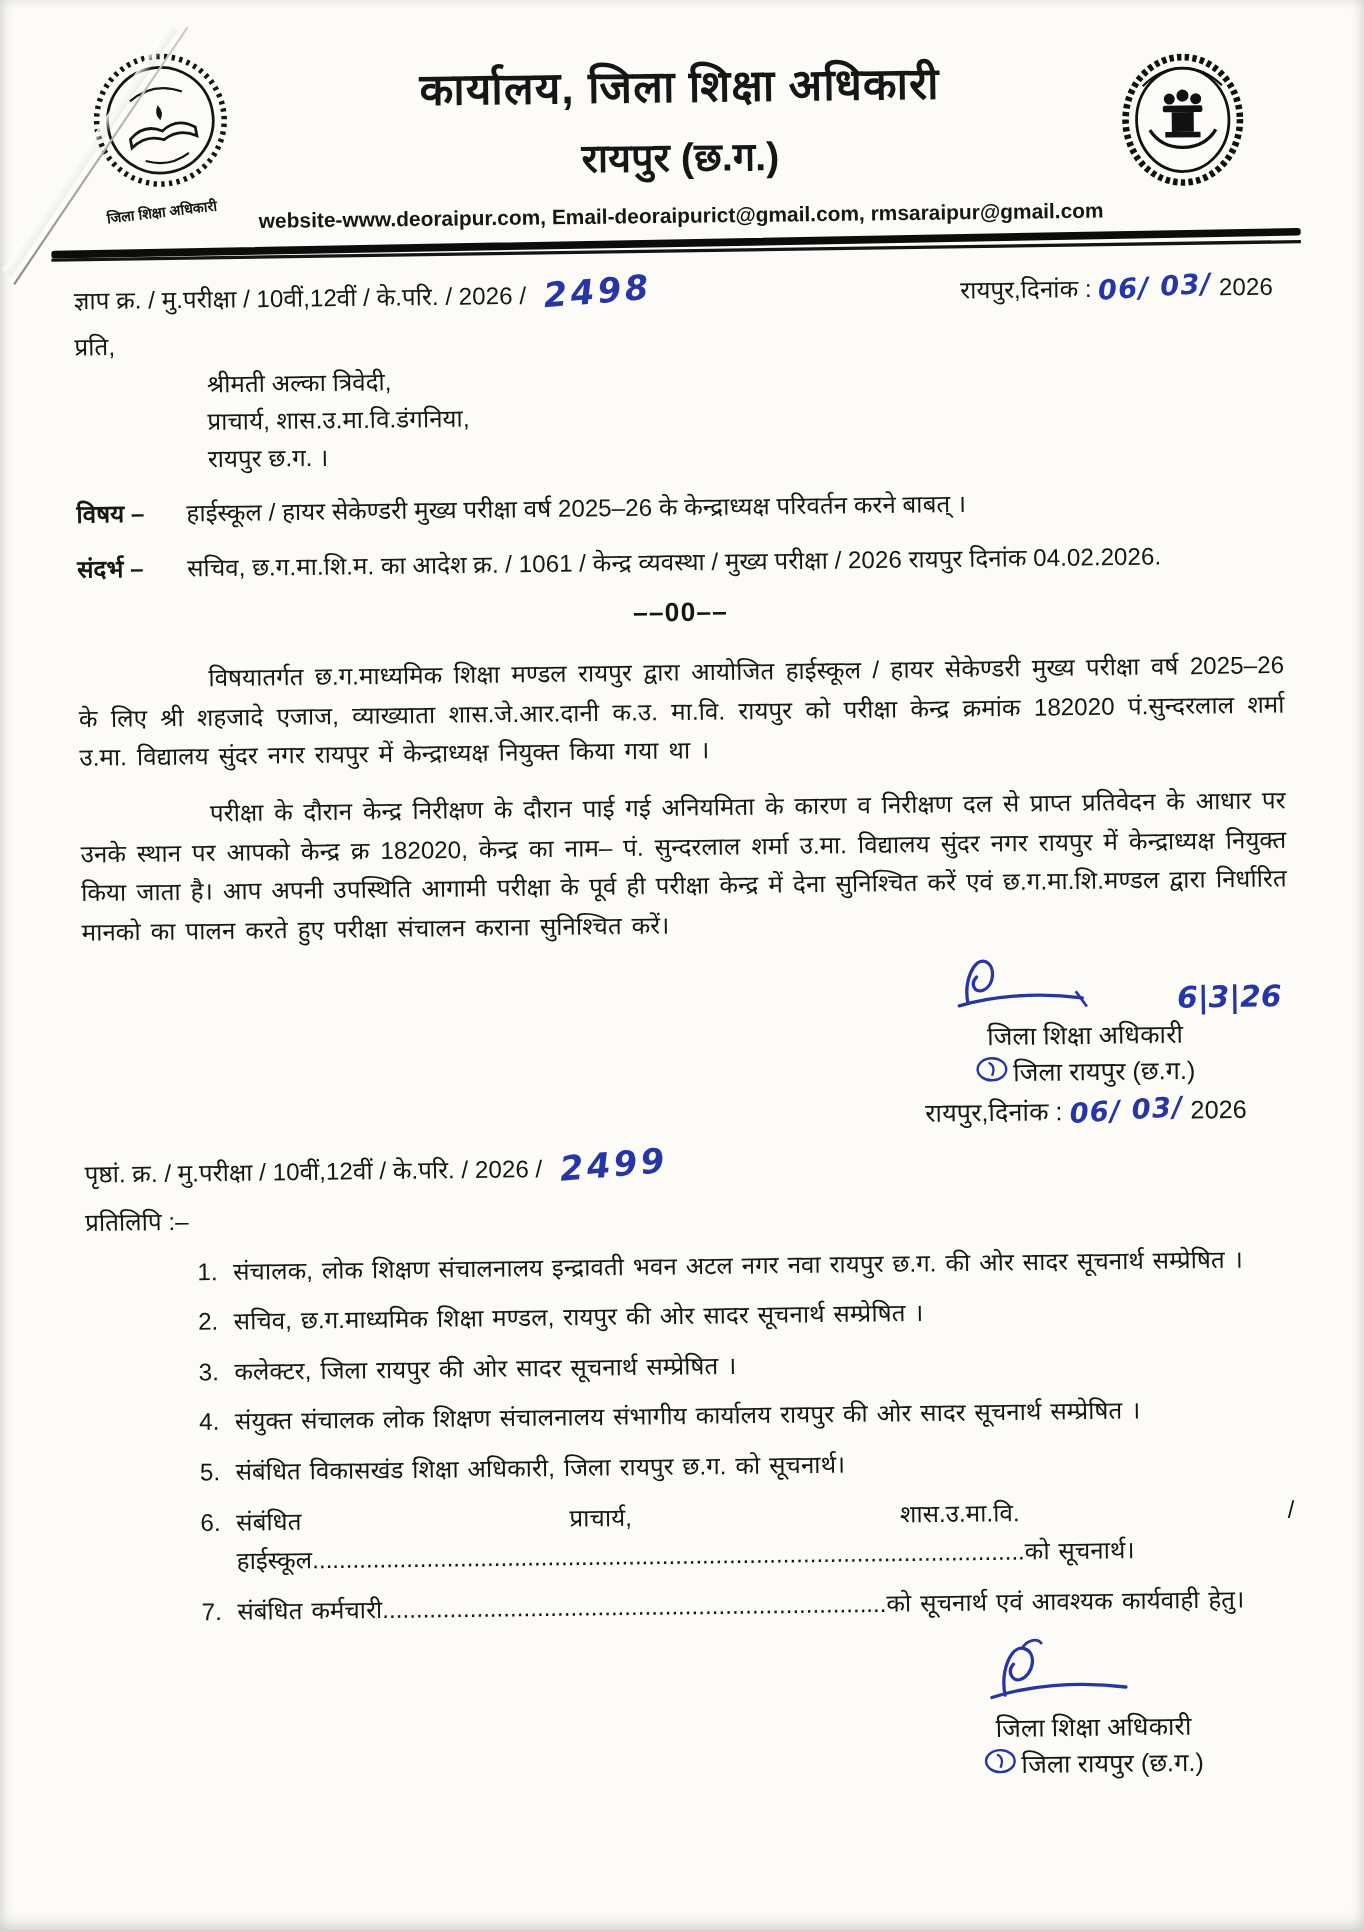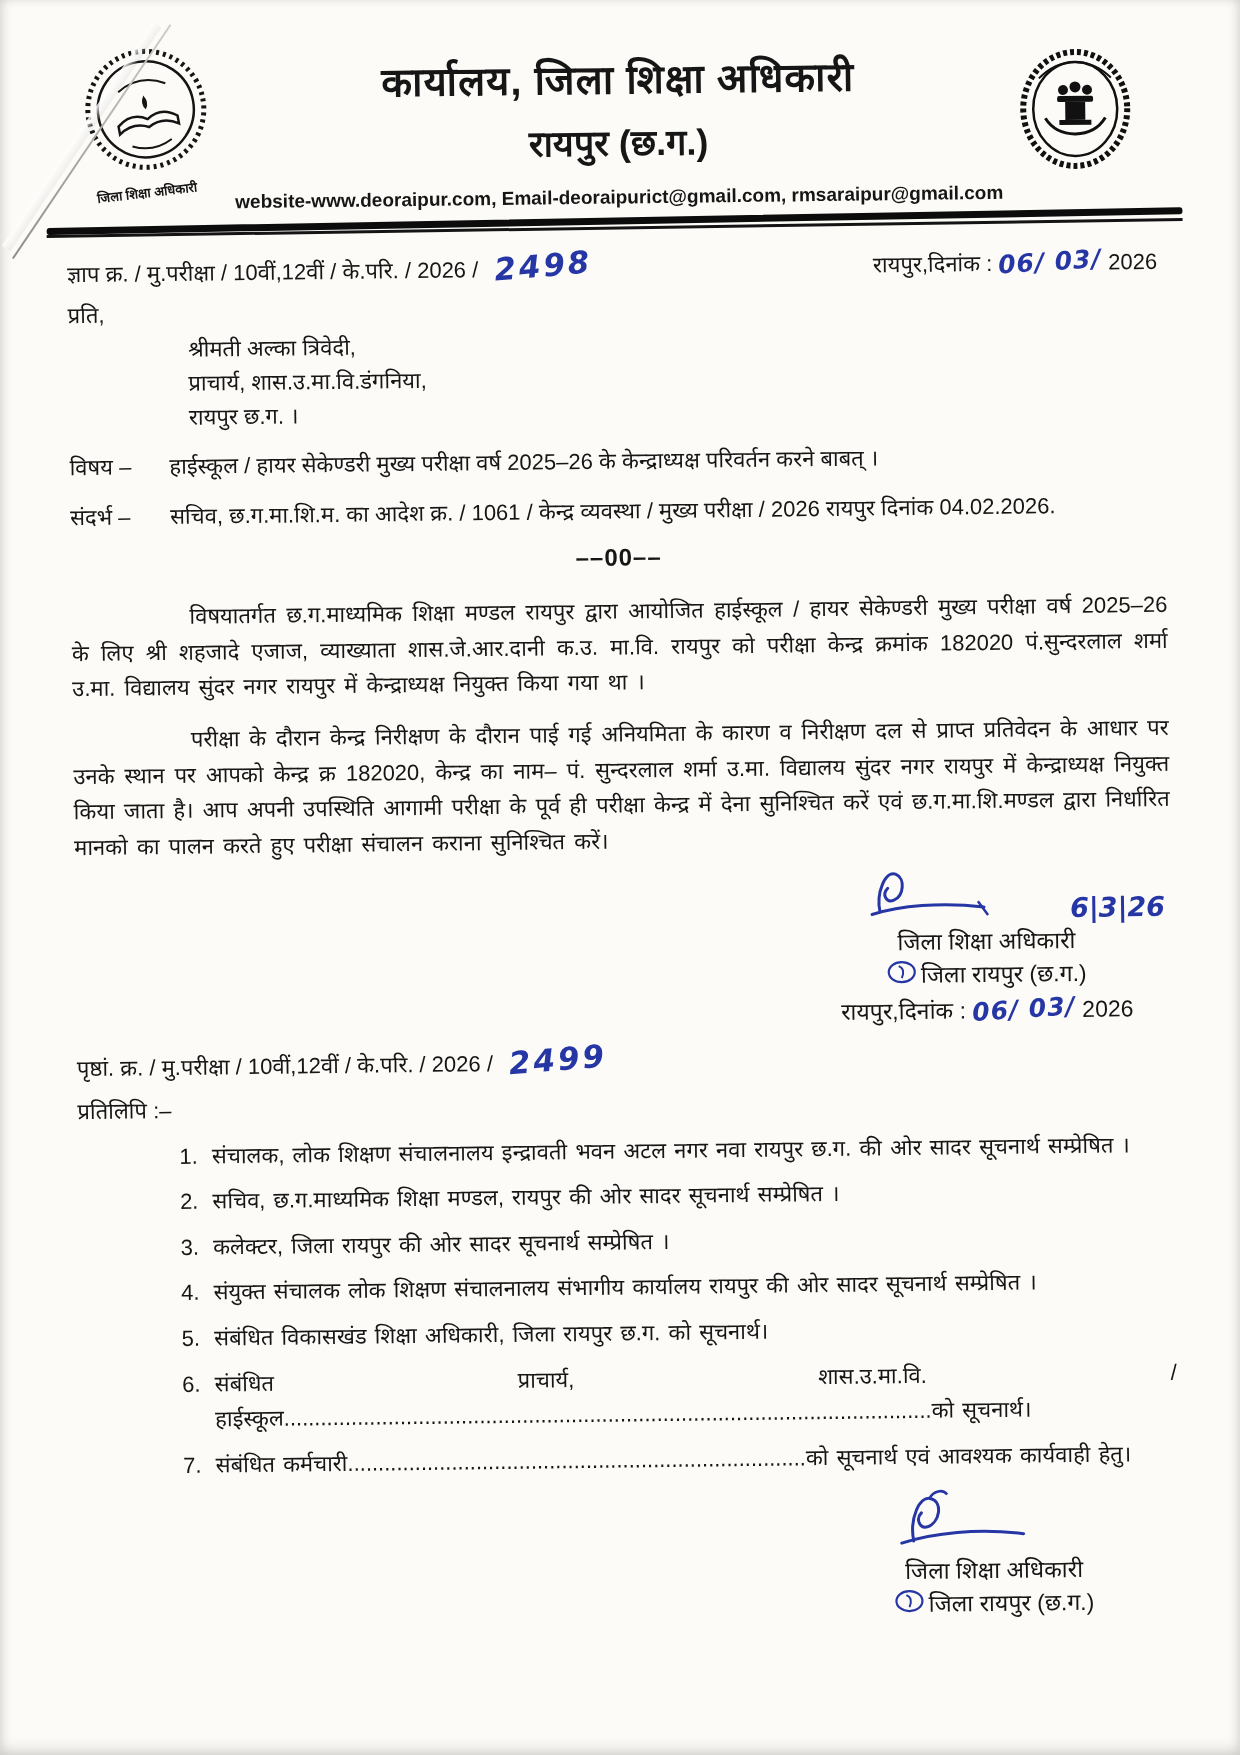--- a/index.html
+++ b/index.html
@@ -44,21 +44,21 @@
   .ref-right{white-space:nowrap;padding-right:6px;}
 
   .ink{color:#2637a5;font-family:"DejaVu Sans",sans-serif;font-style:italic;font-weight:600;}
   .ink-num{display:inline-block;font-size:31px;transform:rotate(-4deg);letter-spacing:3px;margin-left:10px;}
   .ink-date{display:inline-block;font-size:25px;transform:rotate(-3deg);letter-spacing:1px;}
 
   .salutation{margin-top:2px;}
   .addressee{margin-left:120px;line-height:1.55;}
 
   .kv{display:flex;margin-top:14px;}
-  .kv .k{flex:0 0 100px;font-weight:normal;}
+  .kv .k{flex:0 0 100px;font-weight:bold;}
   .kv .v{flex:1;text-align:justify;}
   .kv .v.plain{font-weight:normal;}
 
   .divider{text-align:center;font-weight:bold;font-size:24px;margin:10px 0 2px 0;letter-spacing:1px;}
 
   .para{text-align:justify;text-indent:118px;margin-top:16px;word-spacing:3px;}
 
   .sig-block{width:350px;margin-left:auto;margin-right:10px;text-align:center;position:relative;margin-top:6px;}
   .sig-ink{position:relative;height:64px;}
   .sig-ink svg{position:absolute;left:55px;top:0;}

